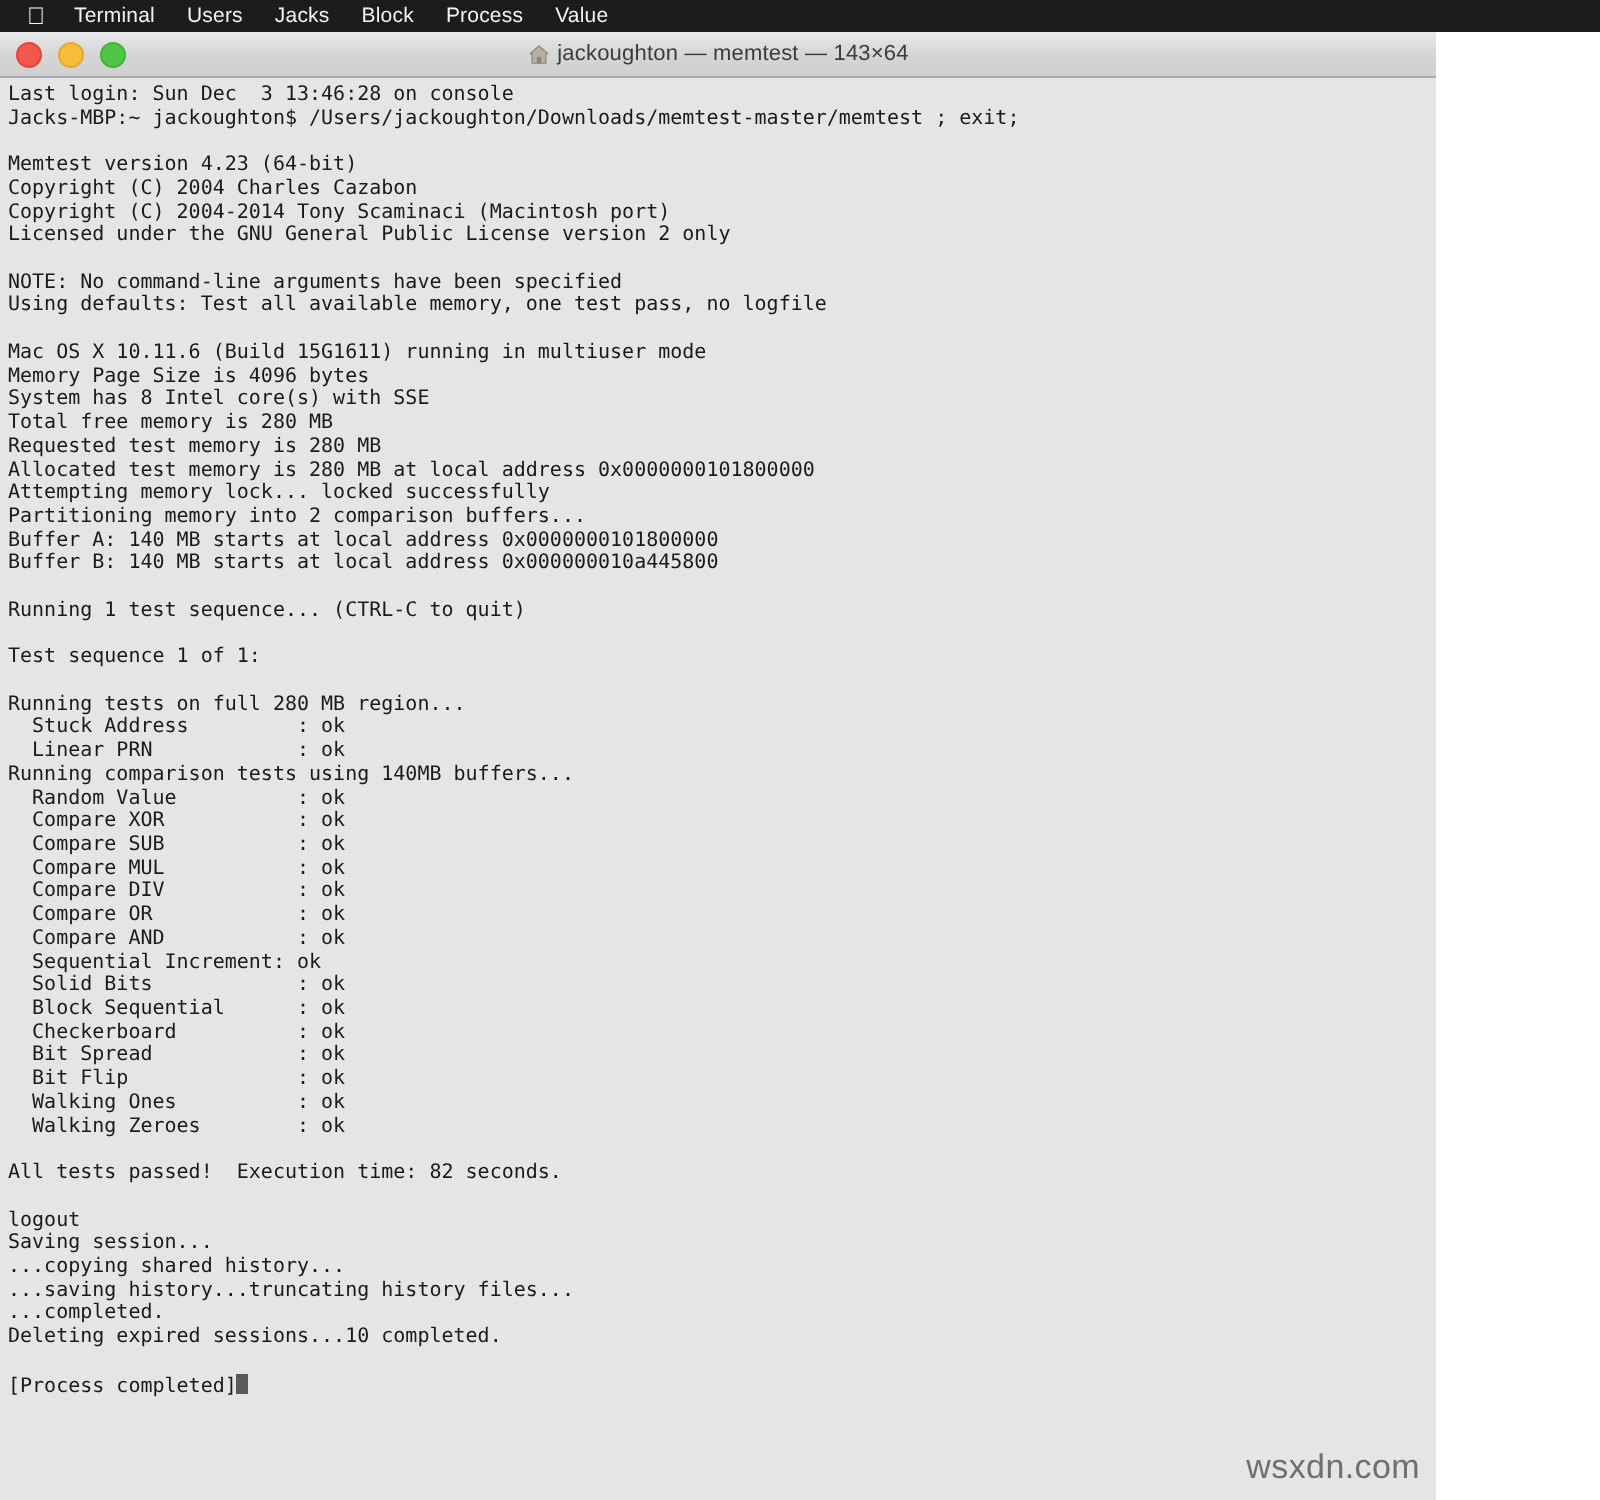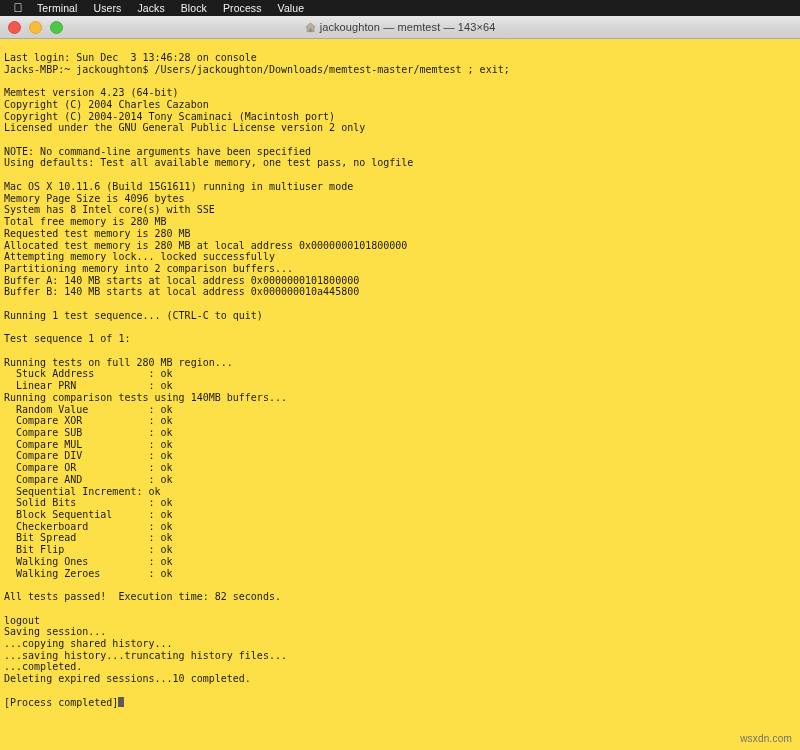--- a/index.html
+++ b/index.html
@@ -45,21 +45,21 @@
     letter-spacing: 0.1px;
   }
   #menubar .menu-item.app-name {
     font-weight: normal;
   }
 
   
   #terminal-window {
     position: absolute;
     top: 16px; left: 0;
-    width: 800px;
+    width: 718px;
     height: 734px;
     background: #ffffff;
     overflow: hidden;
   }
 
   #titlebar {
     position: relative;
     height: 22px;
     background: linear-gradient(to bottom, #e8e8e8 0%, #d6d6d6 50%, #cfcfcf 100%);
     border-bottom: 1px solid #aaaaaa;
@@ -98,22 +98,22 @@
   #home-icon {
     width: 11px;
     height: 11px;
     display: block;
   }
 
   
   #terminal-body {
     position: relative;
     height: 711px;
-    background: #fde047;
-    padding: 13px 0 0 4px;
+    background: #e5e5e5;
+    padding: 3px 0 0 4px;
     box-sizing: border-box;
     overflow: hidden;
   }
   #terminal-output {
     margin: 0;
     padding: 0;
     font-family: "DejaVu Sans Mono", "Liberation Mono", monospace;
     font-size: 10px;
     line-height: 11.72px;
     color: #1a1a1a;
@@ -127,21 +127,21 @@
     background: #5a5a5a;
     vertical-align: -1px;
   }
 
   
   #watermark {
     position: absolute;
     right: 8px;
     bottom: 6px;
     font-family: "Liberation Sans", sans-serif;
-    font-size: 10px;
+    font-size: 17px;
     color: #707070;
     letter-spacing: 0.2px;
   }
 </style>
 </head>
 <body>
 
 <div id="menubar">
   <span class="apple-logo"></span>
   <span class="menu-item app-name">Terminal</span>

